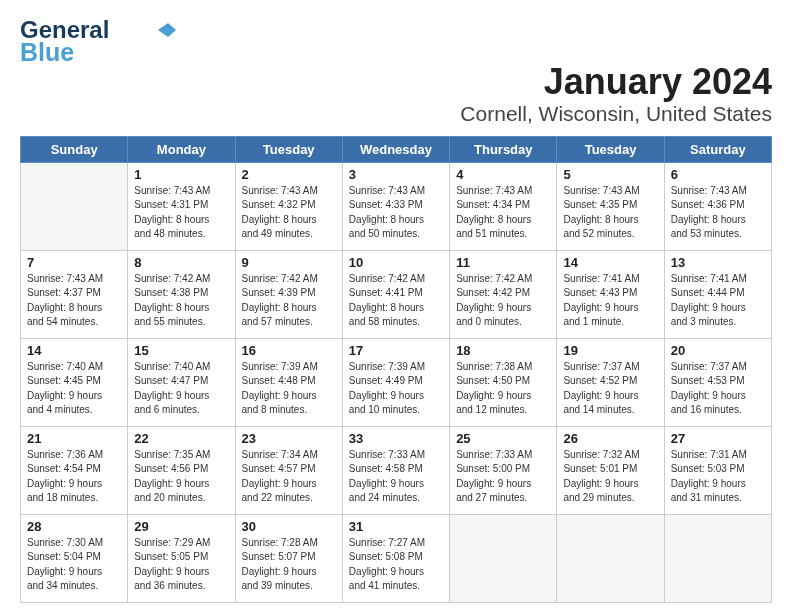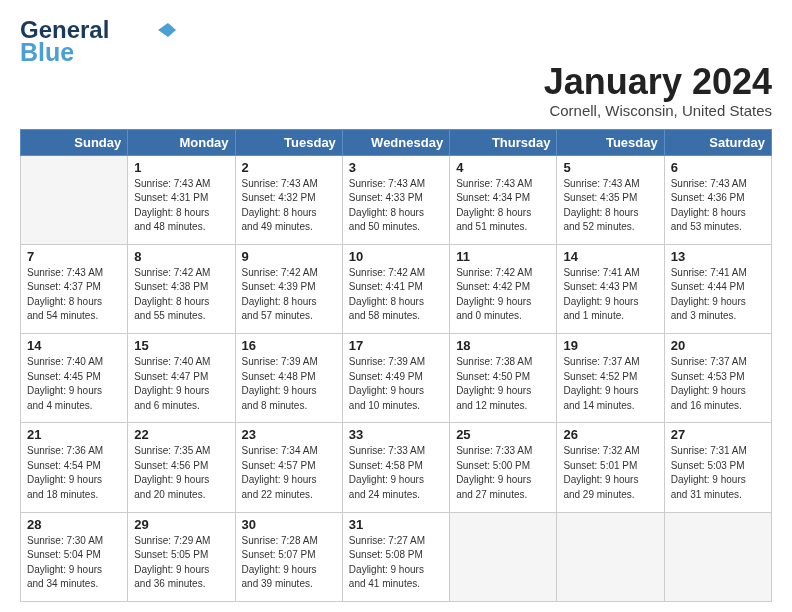--- a/index.html
+++ b/index.html
@@ -32,36 +32,36 @@
       text-align: right;
       margin-top: 46px;
     }
     .cal-title {
       font-size: 36px;
       font-weight: bold;
       color: #222;
       line-height: 1.1;
     }
     .cal-subtitle {
-      font-size: 15px;
+      font-size: 21px;
       color: #444;
     }
     .calendar {
       flex: 1;
       border-collapse: collapse;
       width: 100%;
       table-layout: fixed;
     }
     .calendar th {
       background: #3a6ea8;
       color: #fff;
       font-size: 13px;
       font-weight: bold;
       padding: 5px 6px;
-      text-align: right;
+      text-align: center;
       border: 1px solid #5a8ec8;
     }
     .calendar td {
       border: 1px solid #ccc;
       vertical-align: top;
       padding: 4px 6px;
       font-size: 10.5px;
       color: #222;
       background: #fff;
       height: 88px;

